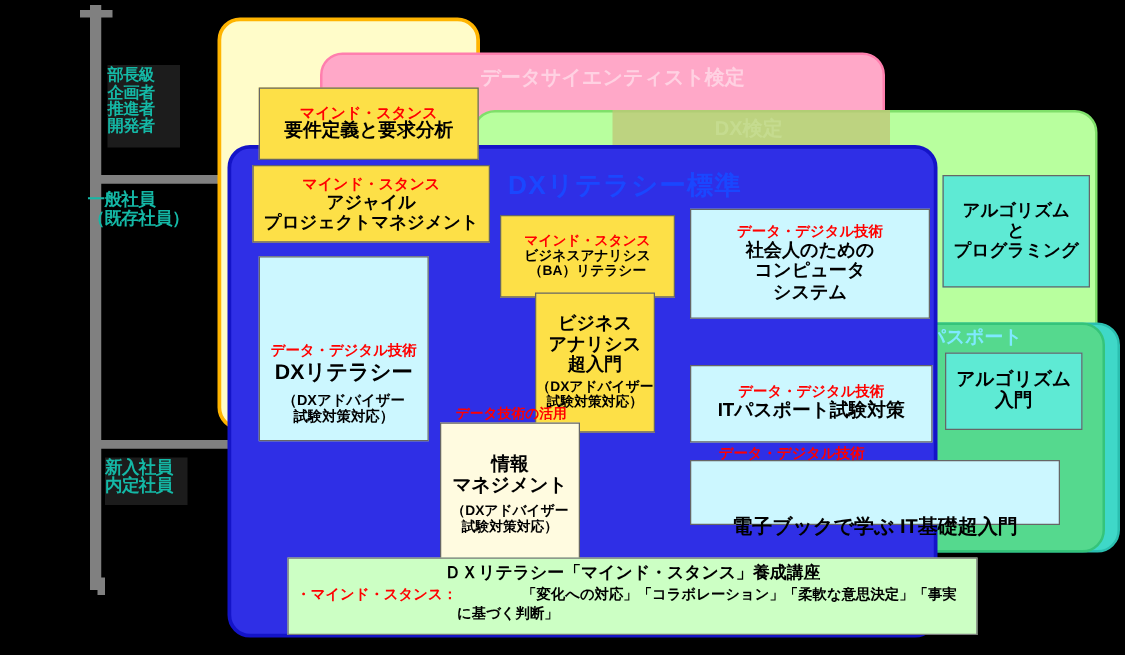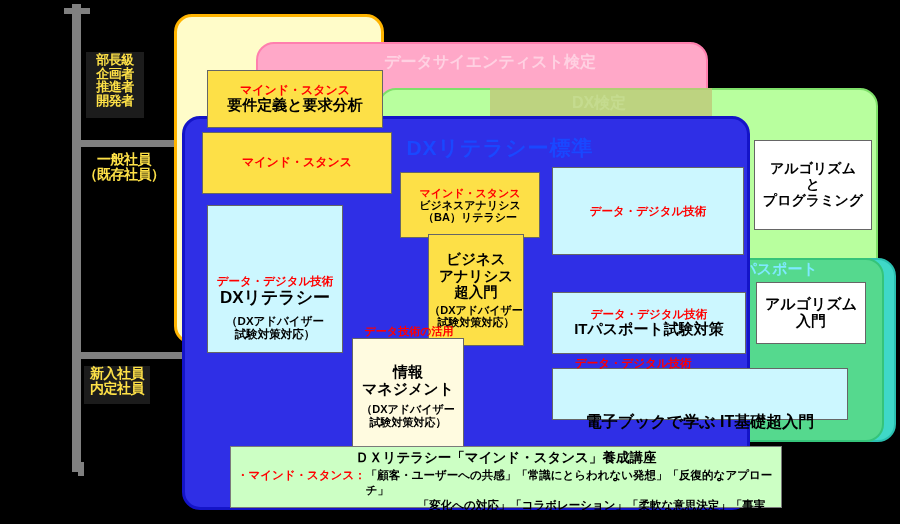--- a/index.html
+++ b/index.html
@@ -6,21 +6,21 @@
   #stage{
     position:relative;width:900px;height:524px;background:#000;overflow:hidden;
     font-family:"Liberation Sans","DejaVu Sans",sans-serif;
   }
   .abs{position:absolute;box-sizing:border-box;}
 
   
   .axis-v{background:#808080;}
   .axis-h{background:#808080;}
   .axis-label{
-    color:#fde047;font-weight:bold;text-align:center;line-height:1.05;
+    color:#14b8a6;font-weight:bold;text-align:left;line-height:1.05;
     letter-spacing:-0.5px;
   }
   .axis-label.shaded{background:#1c1c1c;}
 
   
   .round{border-radius:18px;}
   .yellow-box{background:#fffcc9;border:3px solid #ffb400;}
   .pink-box{background:#ffa8c8;border:2px solid #ff7fae;}
   .lgreen-box{background:#b8ff9e;border:2px solid #7fe06a;}
   .teal-box{background:#3fd8c8;border:2px solid #2bbfb0;}
@@ -30,21 +30,21 @@
 
   
   .card{
     border:1px solid #666;display:flex;flex-direction:column;
     align-items:center;justify-content:center;text-align:center;
     line-height:1.12;color:#000;
   }
   .card.mint{background:#fde047;}
   .card.cyan{background:#ccf7ff;}
   .card.ivory{background:#fffbe0;}
-  .card.white{background:#ffffff;}
+  .card.white{background:#5eead4;}
 
   .tag{color:#ff0000;font-weight:bold;}
   .ttl{color:#000;font-weight:bold;}
   .sub{color:#000;font-weight:bold;}
   .blue-title{color:#1a5cff;font-weight:bold;text-align:center;letter-spacing:1px;}
   .faint{color:#d8f0b4;font-weight:bold;text-align:center;opacity:.45;}
   .cyan-title{color:#7fe9ff;font-weight:bold;text-align:center;}
 
   
   #bottom-panel{
@@ -96,20 +96,22 @@
   <div class="abs round blue-box" style="left:182px;top:116px;width:568px;height:394px;"></div>
   <div class="abs blue-title" style="left:404px;top:134px;width:192px;height:26px;font-size:21px;color:#1a47ff;">DXリテラシー標準</div>
 
   <div class="abs card mint" style="left:207px;top:70px;width:176px;height:58px;">
     <div class="tag" style="font-size:12px;white-space:pre-line;">マインド・スタンス</div>
     <div class="ttl" style="font-size:15px;white-space:pre-line;">要件定義と要求分析</div>
   </div>
 
   <div class="abs card mint" style="left:202px;top:132px;width:190px;height:62px;">
     <div class="tag" style="font-size:12px;white-space:pre-line;">マインド・スタンス</div>
+    <div class="ttl" style="font-size:14px;white-space:pre-line;">アジャイル
+プロジェクトマネジメント</div>
   </div>
 
   <div class="abs card mint" style="left:400px;top:172px;width:140px;height:66px;">
     <div class="tag" style="font-size:11px;white-space:pre-line;">マインド・スタンス</div>
     <div class="ttl" style="font-size:11px;white-space:pre-line;">ビジネスアナリシス
 （BA）リテラシー</div>
   </div>
 
   <div class="abs card mint" style="left:428px;top:234px;width:96px;height:112px;">
     <div class="ttl" style="font-size:14.5px;white-space:pre-line;">ビジネス
@@ -129,20 +131,23 @@
   <div class="abs card ivory" style="left:352px;top:338px;width:112px;height:116px;">
     <div class="tag" style="font-size:11px;white-space:pre-line;position:absolute;top:-14px;left:0;width:112px;">データ技術の活用</div>
     <div class="ttl" style="font-size:15px;white-space:pre-line;">情報
 マネジメント</div>
     <div class="sub" style="font-size:11px;white-space:pre-line;margin-top:6px;">（DXアドバイザー
 試験対策対応）</div>
   </div>
 
   <div class="abs card cyan" style="left:552px;top:167px;width:192px;height:88px;">
     <div class="tag" style="font-size:11.5px;white-space:pre-line;">データ・デジタル技術</div>
+    <div class="ttl" style="font-size:14.5px;white-space:pre-line;">社会人のための
+コンピュータ
+システム</div>
   </div>
 
   <div class="abs card white" style="left:754px;top:140px;width:118px;height:90px;">
     <div class="ttl" style="font-size:14px;white-space:pre-line;">アルゴリズム
 と
 プログラミング</div>
   </div>
 
   <div class="abs card cyan" style="left:552px;top:292px;width:194px;height:62px;">
     <div class="tag" style="font-size:11.5px;white-space:pre-line;">データ・デジタル技術</div>
@@ -158,20 +163,19 @@
     <div class="tag" style="font-size:11.5px;white-space:pre-line;align-self:flex-start;margin-left:22px;">データ・デジタル技術</div>
     <div class="ttl" style="font-size:16px;white-space:pre-line;margin-top:44px;">電子ブックで学ぶ IT基礎超入門</div>
   </div>
 
   <div class="abs" id="bottom-panel" style="left:190px;top:446px;width:552px;height:62px;padding:2px 6px 0 6px;margin-left:40px;">
     <div class="bp-h" style="font-size:13.5px;">ＤＸリテラシー「マインド・スタンス」養成講座</div>
 
     <div class="bp-row" style="margin-top:1px;">
       <div class="bp-key" style="font-size:11.5px;">・マインド・スタンス：</div>
       <div style="display:flex;flex-direction:column;">
-        <div class="bp-val" style="font-size:11.5px;">「顧客・ユーザーへの共感」「常識にとらわれない発想」「反復的なアプローチ」</div>
         <div class="bp-val" style="font-size:11.5px;text-indent:52px;">「変化への対応」「コラボレーション」「柔軟な意思決定」「事実に基づく判断」</div>
       </div>
     </div>
 
   </div>
 
 </div>
 
 </body></html>

